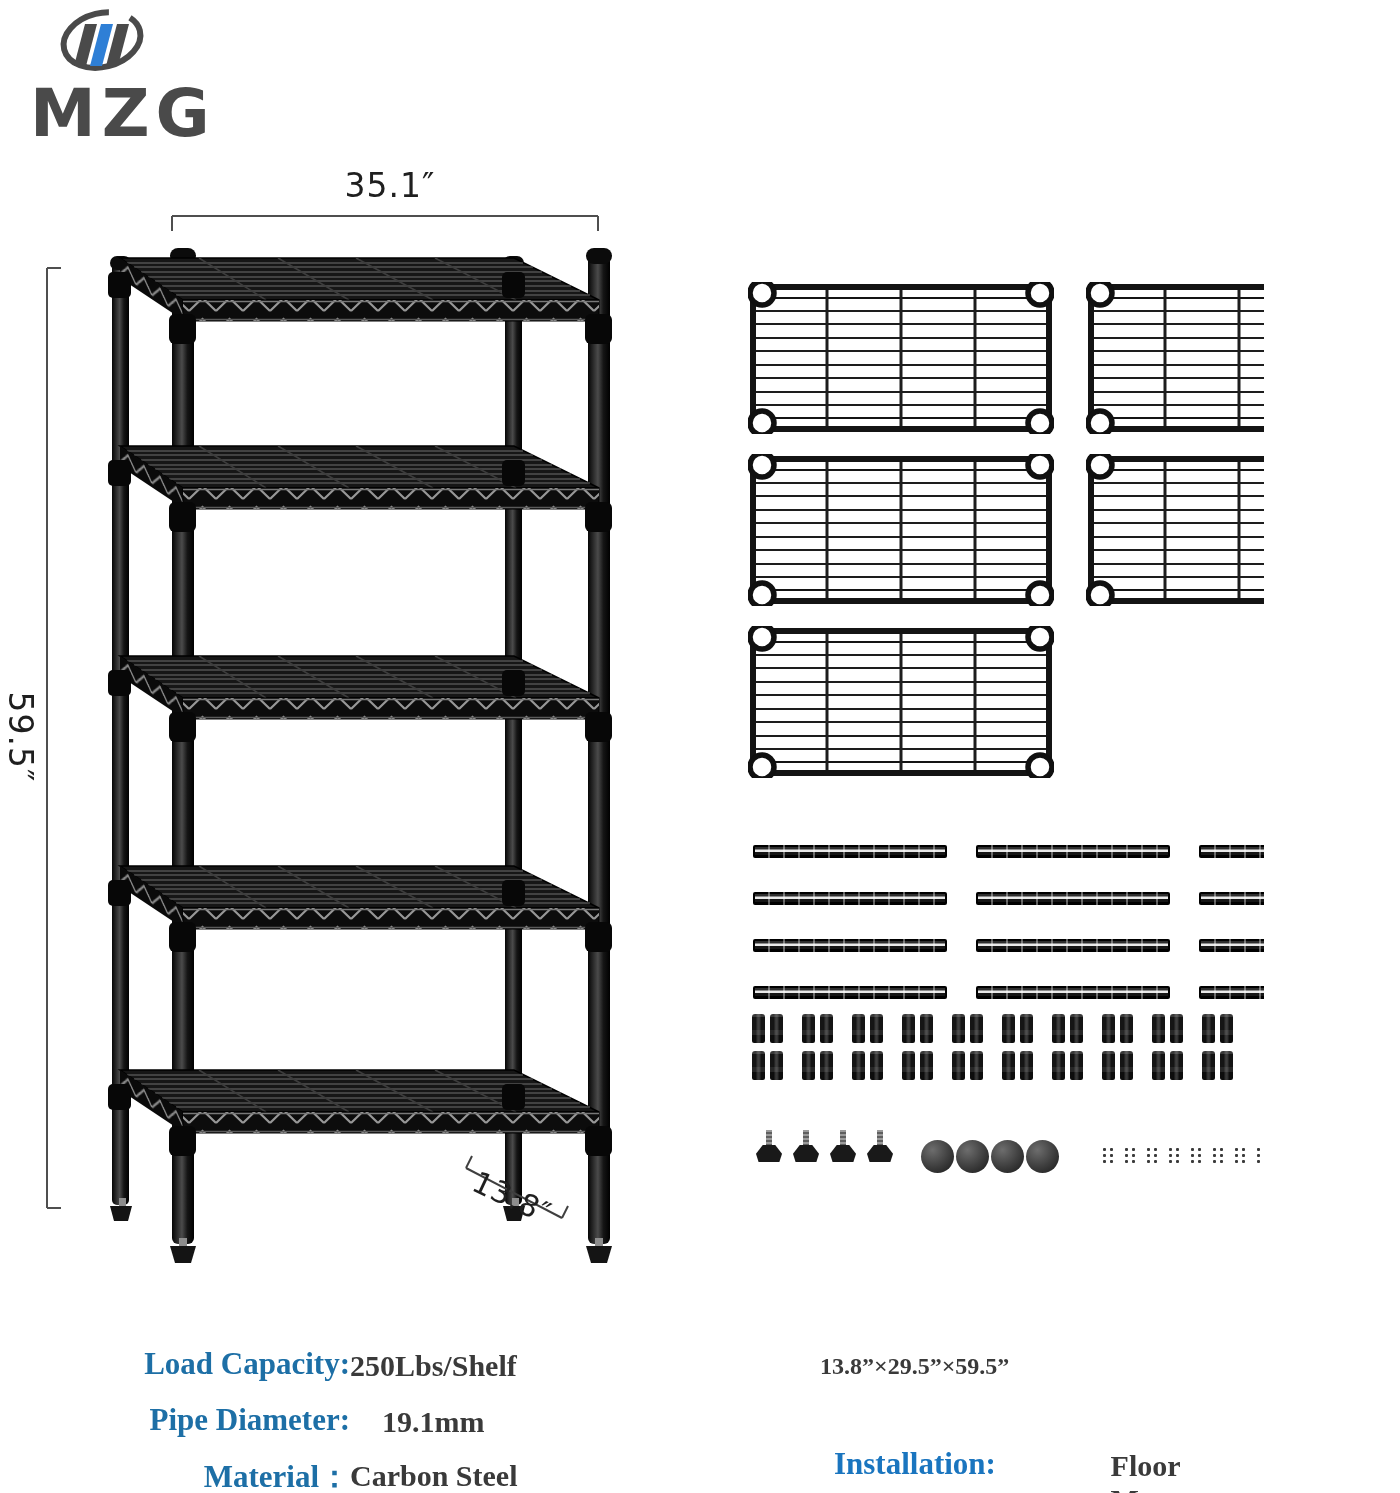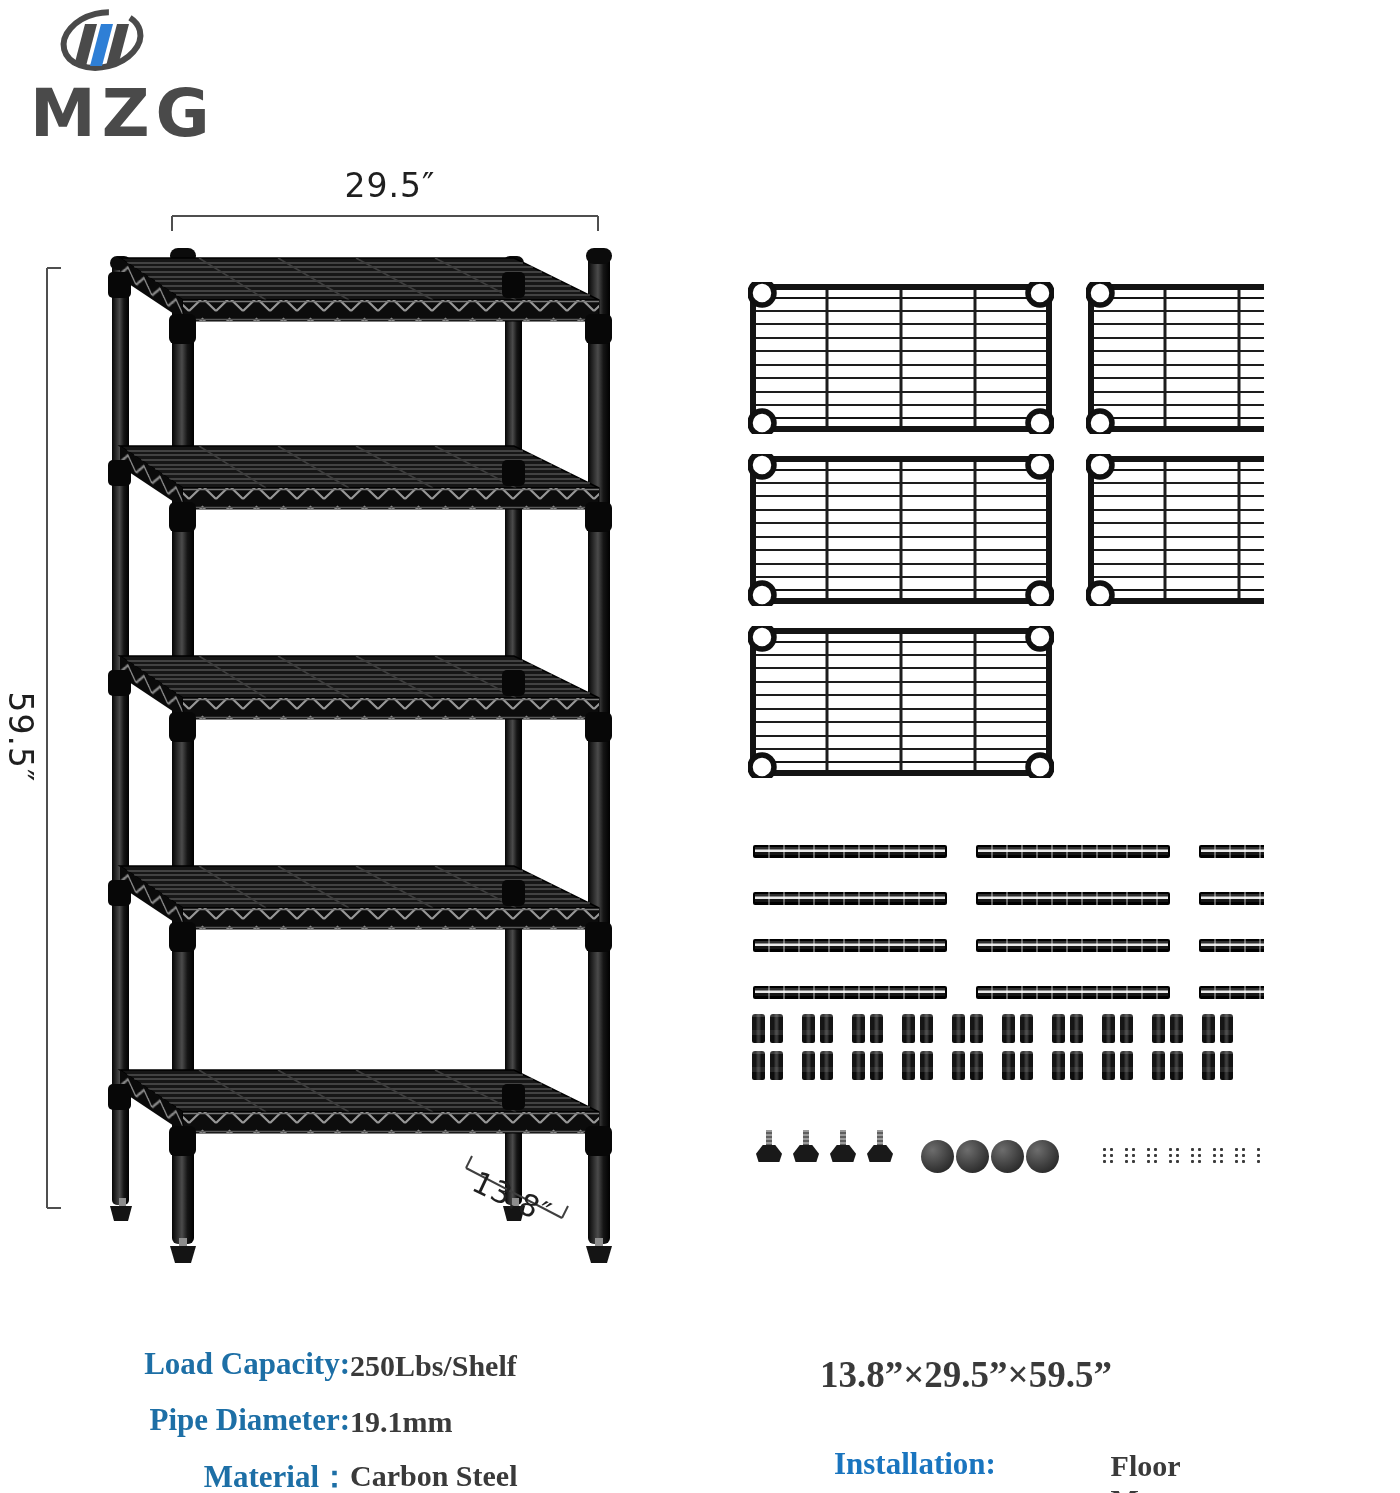--- a/index.html
+++ b/index.html
@@ -50,23 +50,23 @@
   .screw-set i{position:absolute;left:2px;top:2px;width:3px;height:3px;background:#3b3b3b;border-radius:1px;
     box-shadow:7px 0 0 #3b3b3b,0 6px 0 #3b3b3b,7px 6px 0 #3b3b3b,0 12px 0 #3b3b3b,7px 12px 0 #3b3b3b;}
 
   
   .spec-row{position:absolute;display:flex;font-family:"Liberation Serif",serif;font-weight:700;}
   .spec-label{font-size:31px;}
   .spec-label.blue-left{color:var(--label-blue-left,#1d6fa6);text-align:right;}
   .spec-label.blue-right{color:var(--label-blue-right,#1a75bf);}
   .spec-value{color:var(--value-gray,#3a3a3a);font-size:30px;padding-top:3px;}
   #spec-l1{left:30px;top:1346px;}  #spec-l1 .spec-label{width:320px;}
-  #spec-l2{left:30px;top:1402px;}  #spec-l2 .spec-label{width:320px;}
+  #spec-l2{left:30px;top:1402px;gap:32px;}  #spec-l2 .spec-label{width:320px;}
   #spec-l3{left:27px;top:1456px;}  #spec-l3 .spec-label{width:323px;}
-  #spec-r1{left:820px;top:1350px;} #spec-r1 .spec-label{width:278px;} #spec-r1 .spec-value{font-size:37px;}
+  #spec-r1{left:820px;top:1350px;} #spec-r1 .spec-label{width:278px;} #spec-r1 .spec-value{font-size:24px;}
   #spec-r2{left:834px;top:1446px;} #spec-r2 .spec-label{width:295px;}
 
   svg{display:block;}
 </style>
 </head>
 <body>
 
 <div id="canvas">
 
   <svg class="abs" style="left:22px;top:8px;" width="220" height="140" viewBox="0 0 220 140">
@@ -171,21 +171,21 @@
       <line x1="47" y1="268" x2="61" y2="268"></line>
       <line x1="47" y1="1208" x2="61" y2="1208"></line>
     </g>
     <g stroke="#3f3f3f" stroke-width="2">
       <line x1="466" y1="1168" x2="562" y2="1218"></line>
       <line x1="466" y1="1168" x2="472" y2="1156"></line>
       <line x1="562" y1="1218" x2="568" y2="1206"></line>
     </g>
   </svg>
 
-  <div class="dim-label" id="dim-width">29.5″</div>
+  <div class="dim-label" id="dim-width">35.1″</div>
   <div class="dim-label" id="dim-height">59.5″</div>
   <div class="dim-label" id="dim-depth">13.8″</div>
 
   <svg width="0" height="0" style="position:absolute">
     <defs>
       <symbol id="shelfgrid" viewBox="0 0 306 152">
         <rect x="5" y="5" width="296" height="142" fill="#ffffff" stroke="#141414" stroke-width="6"></rect>
         <line x1="8" y1="16" x2="298" y2="16" stroke="#141414" stroke-width="2"></line>
         <line x1="8" y1="136" x2="298" y2="136" stroke="#141414" stroke-width="2"></line>
         <g stroke="#1d1d1d" stroke-width="2">

